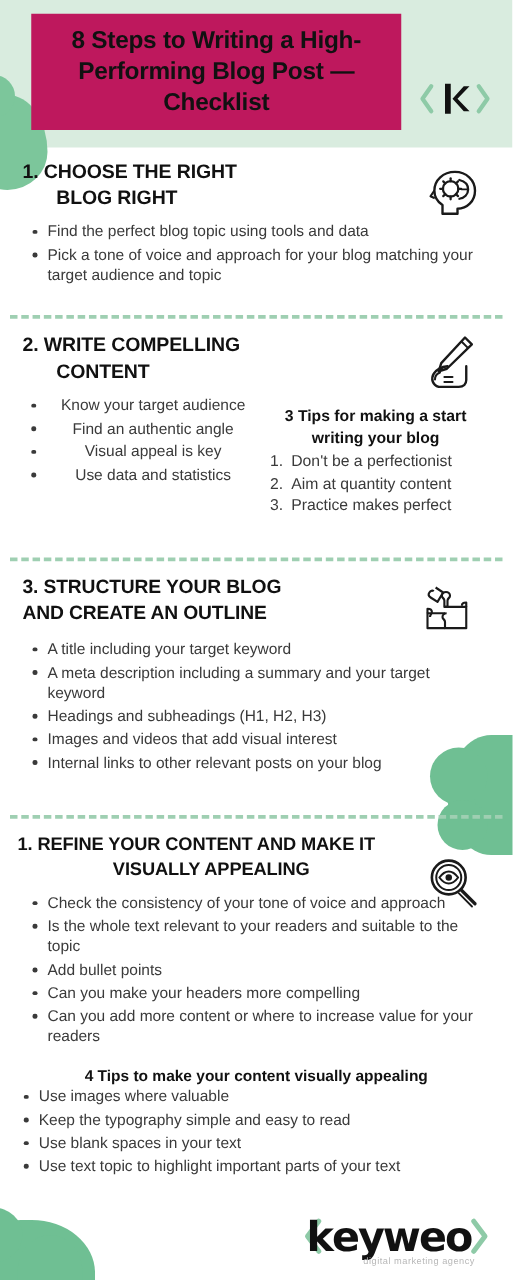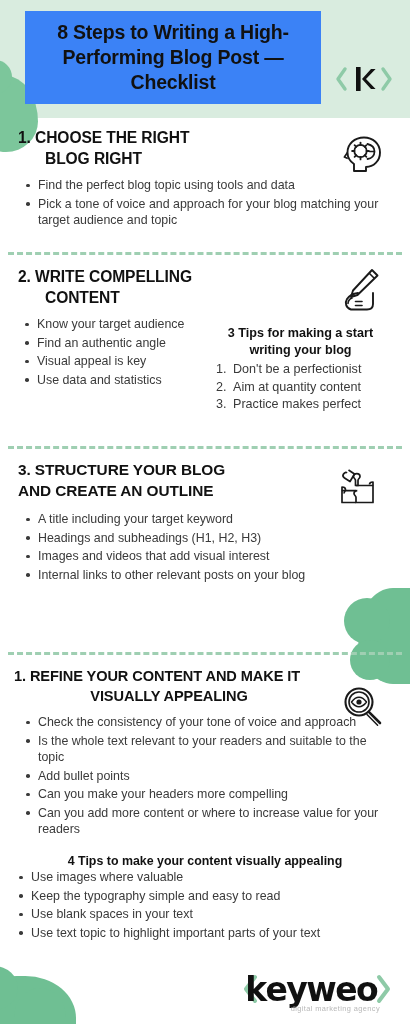--- a/index.html
+++ b/index.html
@@ -49,21 +49,21 @@
   }
   .blob-bottom-left:after{
     content:"";position:absolute;left:4px;top:-10px;width:48px;height:44px;
     background:#6fbf93;border-radius:50%;
   }
 
   
   .header{position:absolute;left:0;top:0;width:410px;height:118px;}
   .title-box{
     position:absolute;left:25px;top:11px;width:296px;height:93px;
-    background:#3b82f6;
+    background:#be185d;
     display:flex;align-items:center;justify-content:center;
   }
   .title-text{
     font-weight:bold;font-size:19.5px;line-height:25px;
     text-align:center;color:#111;letter-spacing:-0.2px;
     padding:0 8px;
   }
   .brandmark{
     position:absolute;left:333px;top:62px;width:62px;height:34px;
     display:flex;align-items:center;justify-content:center;
@@ -194,21 +194,21 @@
         <path d="M15 31 L18.5 27.5" fill="none" stroke="#1a1a1a" stroke-width="1.6"></path>
         <path d="M22 27 C17 27.5 13 30 11 33 C8.5 37 10 42 15 43.5 L31 43.5 C35 43.5 37 41 37 38 L37 27" fill="none" stroke="#1a1a1a" stroke-width="1.9" stroke-linejoin="round" stroke-linecap="round"></path>
         <path d="M16 32 C13.5 33 12 35 12 37.5" fill="none" stroke="#1a1a1a" stroke-width="1.6" stroke-linecap="round"></path>
         <path d="M19.5 35.5 L26 35.5" fill="none" stroke="#1a1a1a" stroke-width="1.6" stroke-linecap="round"></path>
         <path d="M19.5 39.5 L26 39.5" fill="none" stroke="#1a1a1a" stroke-width="1.6" stroke-linecap="round"></path>
       </svg>
     </div>
 
     <div class="twocol" style="left:8px;top:50px;">
       <div class="col-left">
-        <ul class="blist" style="padding-left:14px;">
+        <ul class="blist" style="padding-left:14px;text-align:center;">
           <li>Know your target audience</li>
           <li>Find an authentic angle</li>
           <li>Visual appeal is key</li>
           <li>Use data and statistics</li>
         </ul>
       </div>
       <div class="col-right" style="padding-top:9px;">
         <div class="tips-head">3 Tips for making a start writing your blog</div>
         <ol class="nlist" style="padding-left:8px;">
           <li>Don't be a perfectionist</li>
@@ -231,20 +231,21 @@
         <path d="M24.5 24.5 L24.5 19.5 C24.5 17.5 22.5 17.5 22.5 15.5 C22.5 13.8 24 12.6 25.8 12.6 C27.6 12.6 29 13.8 29 15.5 C29 17.5 27 17.5 27 19.5 L27 24.5 Z" fill="none" stroke="#1a1a1a" stroke-width="1.7" stroke-linejoin="round"></path>
         <path d="M25 24.5 L42 24.5 L42 41.5 L25 41.5 L25 36.5 C25 34.5 23 34.5 23 32.5 C23 30.8 24.5 29.6 26.3 29.6" fill="none" stroke="#1a1a1a" stroke-width="1.7" stroke-linejoin="round"></path>
         <path d="M25 29.6 L11 29.6 L11 41.5 L25 41.5" fill="none" stroke="#1a1a1a" stroke-width="1.7" stroke-linejoin="round"></path>
         <path d="M11 29.6 L11 26 C13 26 14.5 27 14.5 28.6 C14.5 30 13 30.8 13 32.6" fill="none" stroke="#1a1a1a" stroke-width="1.7" stroke-linejoin="round"></path>
         <path d="M17.5 9 L23.5 13 L19 20.5 L13.5 17 C12 16 11.5 14.5 12.5 13 C13.5 11.5 15 11 16 12" fill="none" stroke="#1a1a1a" stroke-width="1.7" stroke-linejoin="round"></path>
         <path d="M42 24.5 L42 21 C40 21 38.5 22 38.5 23.5" fill="none" stroke="#1a1a1a" stroke-width="1.7" stroke-linejoin="round"></path>
       </svg>
     </div>
     <ul class="blist" style="position:absolute;left:23px;top:52px;width:366px;">
       <li>A title including your target keyword</li>
+      <li>A meta description including a summary and your target keyword</li>
       <li>Headings and subheadings (H1, H2, H3)</li>
       <li>Images and videos that add visual interest</li>
       <li>Internal links to other relevant posts on your blog</li>
     </ul>
   </div>
 
   <div class="divider" style="top:652px;"></div>
 
   <div class="section" style="top:666px;">
     <div class="sec-head" style="position:absolute;left:14px;top:0;width:330px;font-size:14.6px;line-height:20px;">

